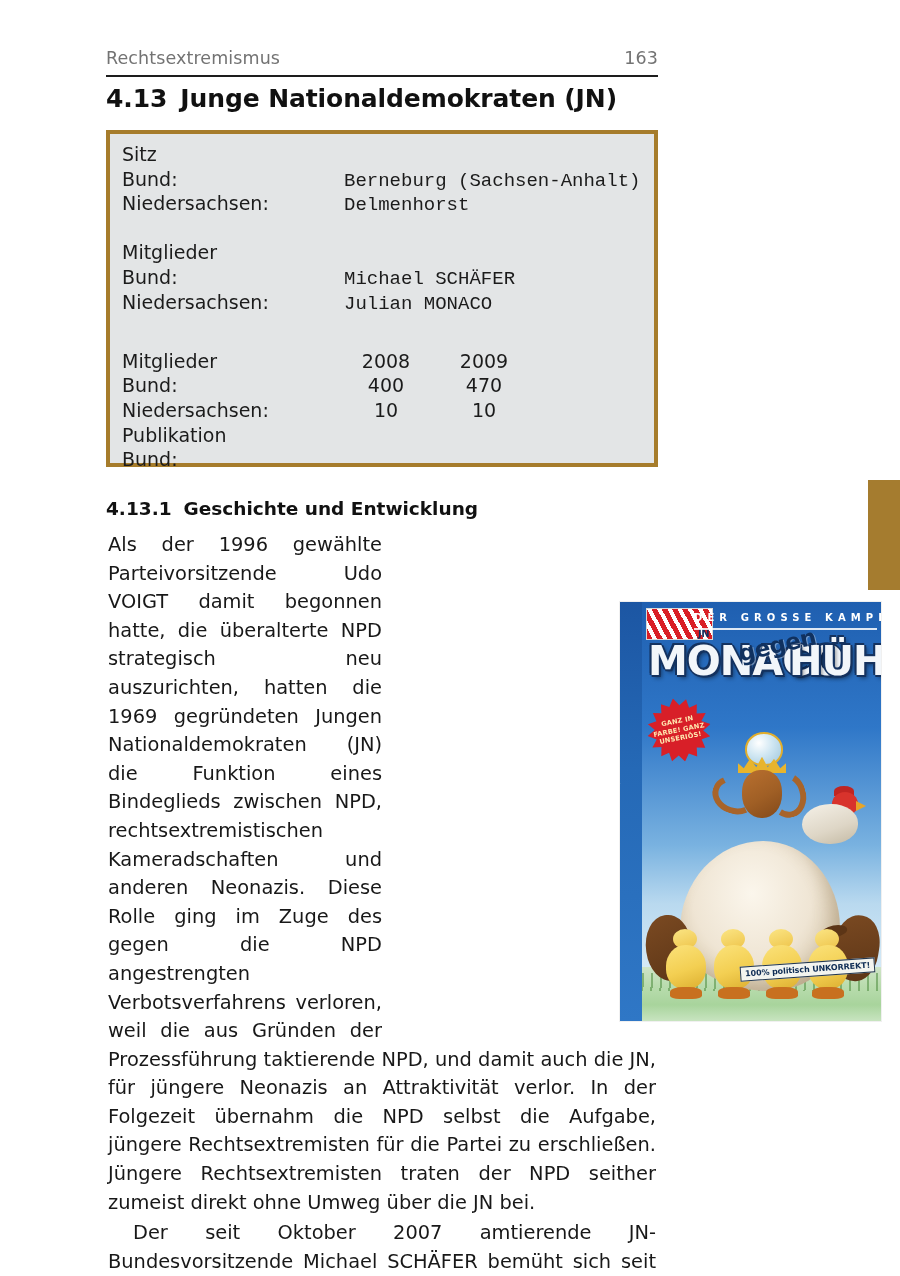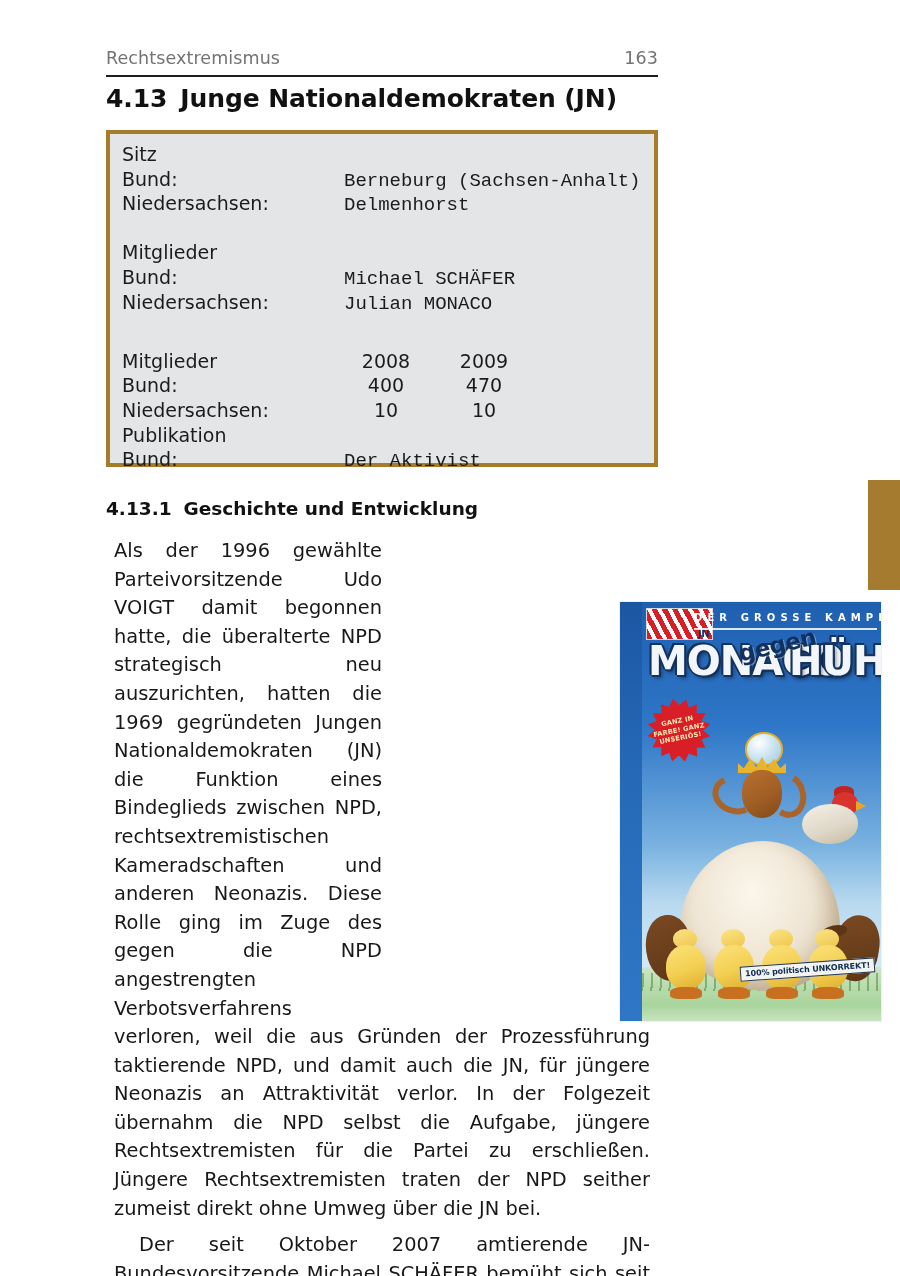--- a/index.html
+++ b/index.html
@@ -116,21 +116,21 @@
     position: absolute;
     left: 106px;
     top: 529px;
     width: 552px;
     font-size: 19.4px;
     line-height: 28.6px;
     text-align: justify;
     color: #181818;
     hyphens: manual;
   }
-  .body-col p { margin: 8px; }
+  .body-col p { margin: 2px; }
   .body-col p.indent { text-indent: 25px; }
 
   
   .float-spacer {
     float: right;
     width: 276px;
     height: 419px;
     shape-outside: none;
     
     margin-top: 73px;
@@ -502,21 +502,20 @@
         <span class="ib-label">Niedersachsen:</span>
         <span class="ib-num">10</span>
         <span class="ib-num">10</span>
       </div>
 
       <div class="ib-row">
         <span class="ib-label">Publikation</span>
       </div>
       <div class="ib-row">
         <span class="ib-label">Bund:</span>
-        <span class="ib-value">Der Aktivist</span>
       </div>
 
     </div>
   </div>
 
   <div class="subsec">
     <span>4.13.1</span>
     <span>Geschichte und Entwicklung</span>
   </div>
 

